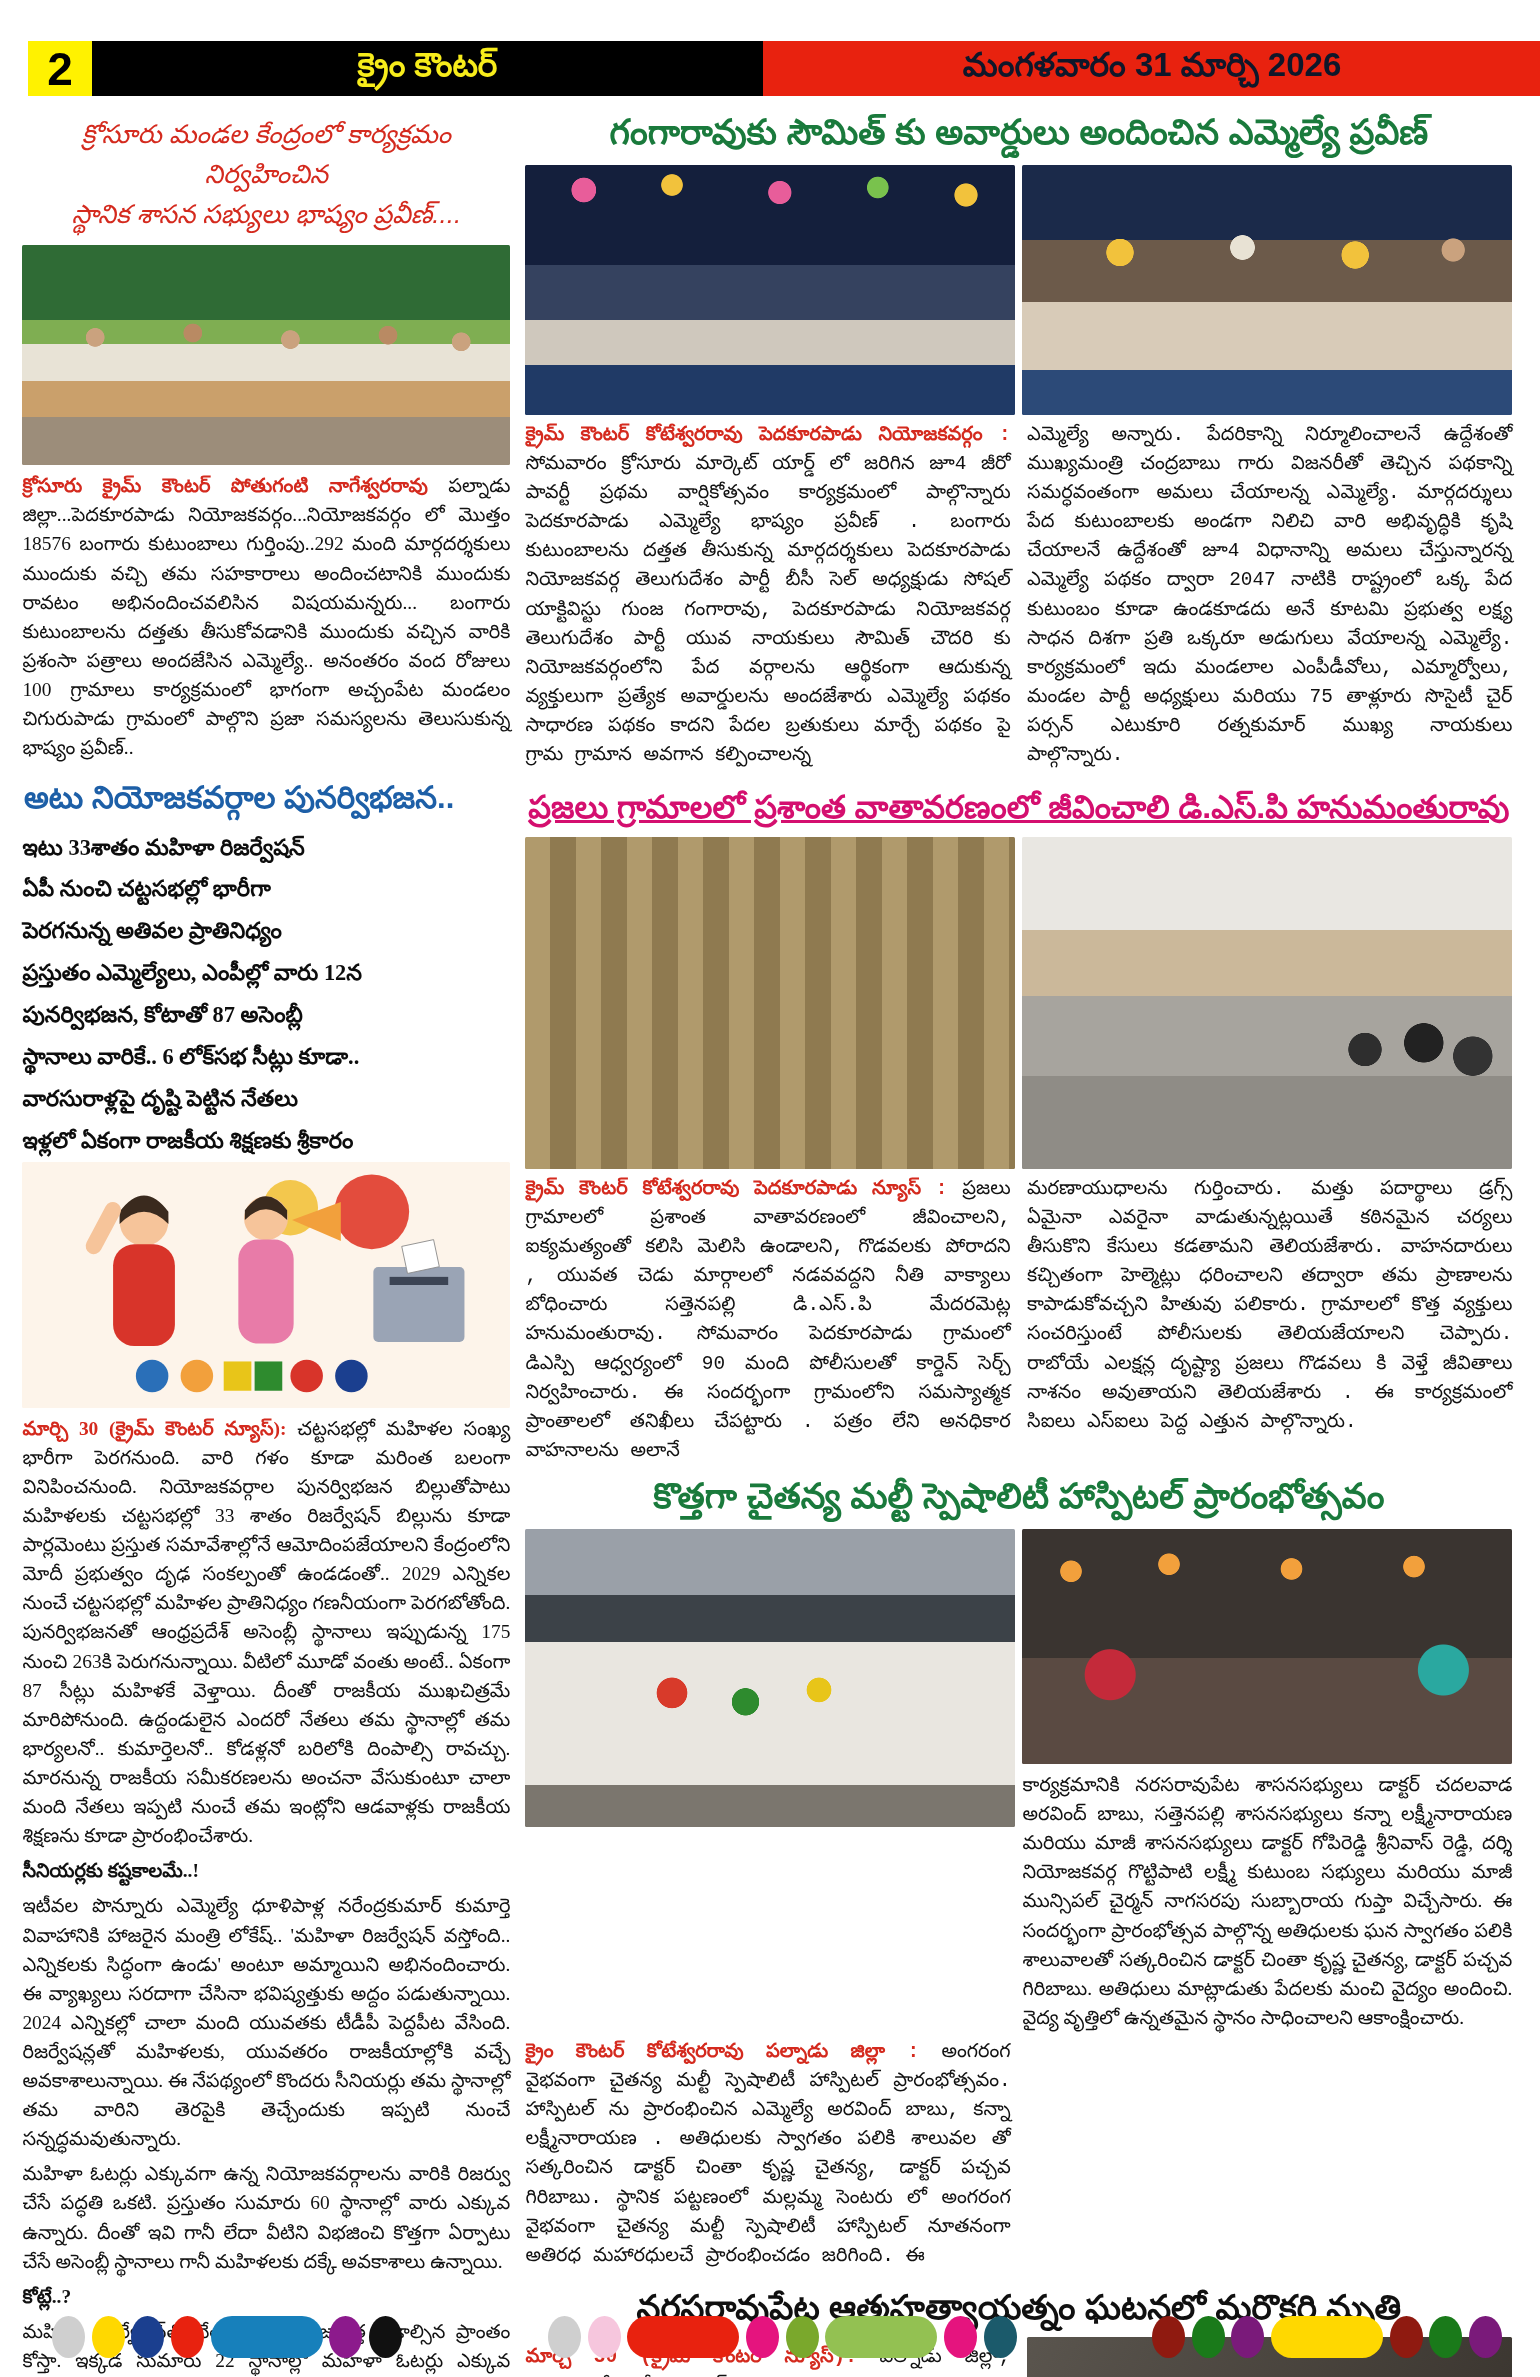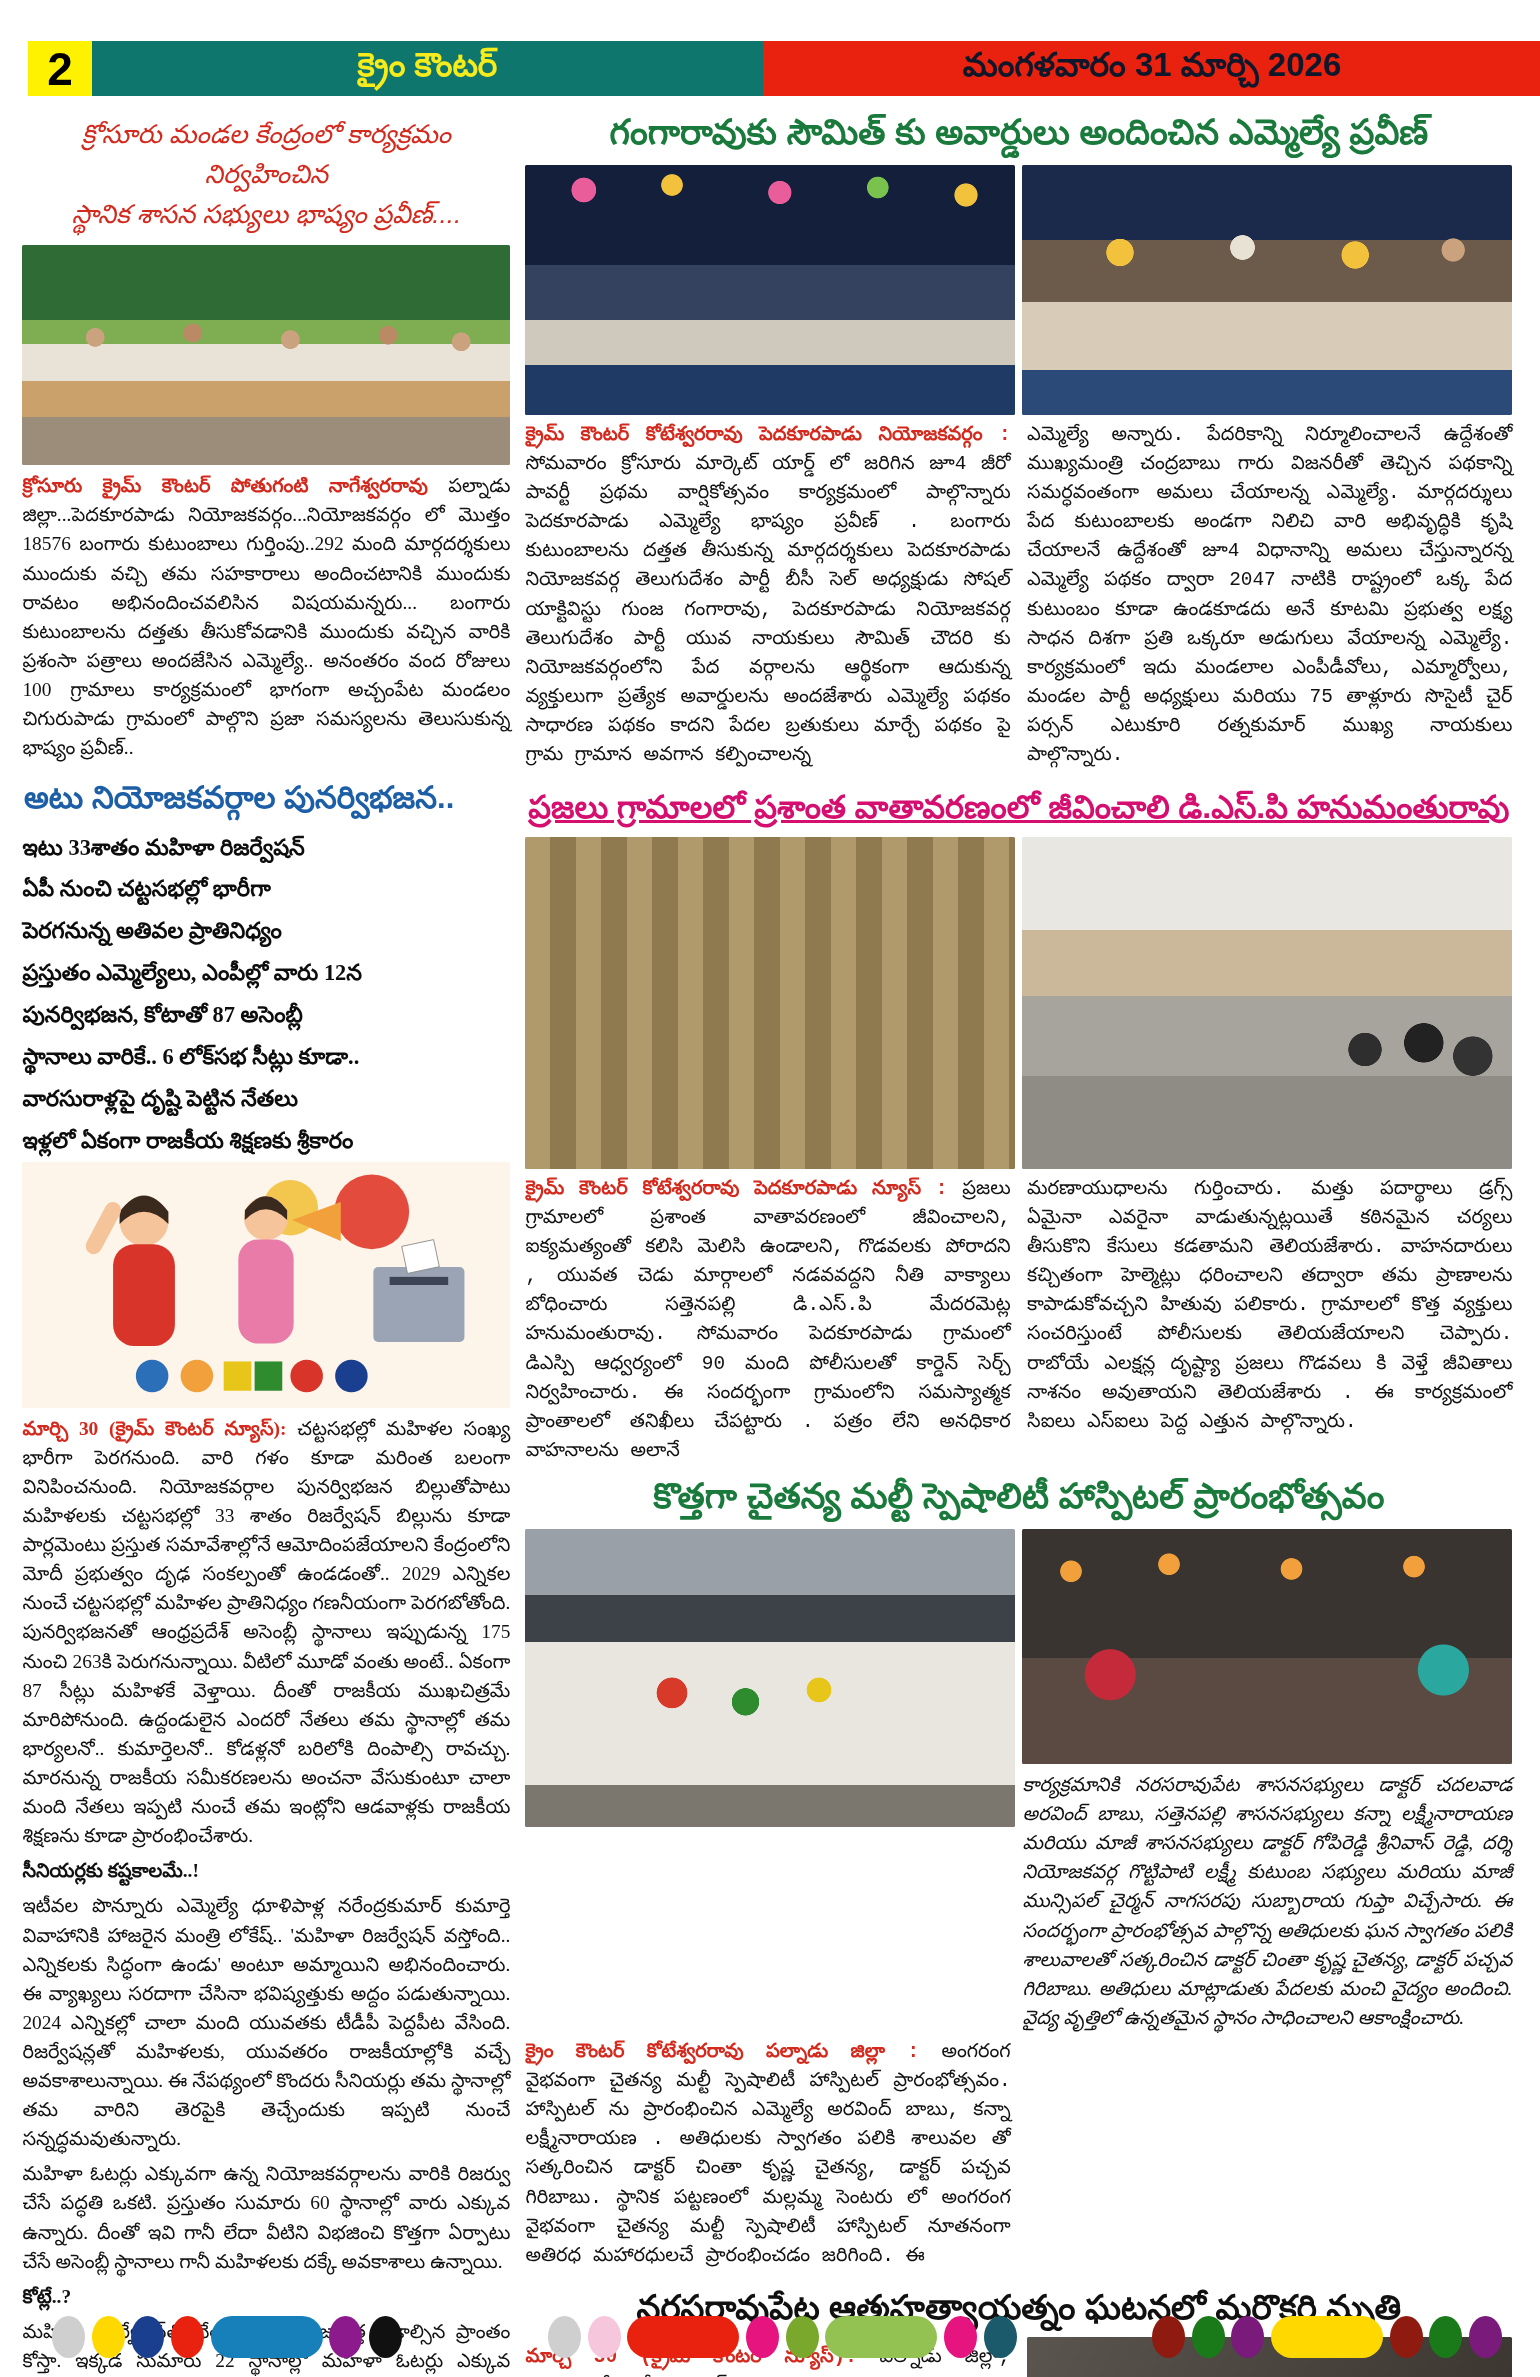--- a/index.html
+++ b/index.html
@@ -2,41 +2,41 @@
 <html style="font-size:12px"><head>
 <meta charset="utf-8">
 <style>
   html,body{margin:0;padding:0;background:#ffffff;}
   .page{width:1541px;height:2377px;background:#ffffff;position:relative;overflow:hidden;
         font-family:"Liberation Serif", serif;color:#111;}
   
   .masthead{display:flex;align-items:stretch;height:55px;margin:41px 0 0 28px;}
   .pageno{width:64px;background:#fff200;color:#000;font-family:"Liberation Sans",sans-serif;
           font-weight:bold;font-size:46px;display:flex;align-items:center;justify-content:center;}
-  .brand{width:671px;background:#0f766e;color:#f7ec1b;font-family:"Liberation Sans",sans-serif;
+  .brand{width:671px;background:#000000;color:#f7ec1b;font-family:"Liberation Sans",sans-serif;
          font-weight:bold;font-size:33px;display:flex;align-items:center;justify-content:center;}
   .mdate{flex:1;background:#e8220f;color:#0f172a;font-family:"Liberation Sans",sans-serif;
          font-weight:bold;font-size:33px;display:flex;align-items:center;justify-content:center;}
   
   .content{display:grid;grid-template-columns:488px 987px;column-gap:15px;padding:10.4px 22.4px 0 22.4px;}
   .colL{min-width:0;}
   .colR{min-width:0;}
   h1,h2,h3{margin:0;font-family:"Liberation Sans",sans-serif;}
   .head-red-italic{color:#d42a1e;font-style:italic;font-weight:normal;font-size:26px;line-height:1.55;
                    text-align:center;padding:7.5px 0 10.4px 0;}
   .head-green{color:#1a7a3c;font-weight:bold;font-size:35px;text-align:center;line-height:1.2;padding:4.5px 0 12px 0;}
   .head-magenta{color:#d40f6f;font-weight:bold;font-size:32px;text-align:center;line-height:1.2;padding:13.4px 0 10.4px 0;text-decoration:underline;}
   .head-blue{color:#1d5fa7;font-weight:bold;font-size:31px;line-height:1.25;padding:12px 0 9px 1.5px;}
   .head-black{color:#101010;font-weight:bold;font-size:34px;text-align:center;line-height:1.2;padding:12px 0 9px 0;}
   .subheads p{margin:0;font-weight:bold;font-size:22.4px;line-height:1.87;color:#0d0d0d;
               font-family:"Liberation Serif",serif;}
   .body-txt{font-size:19.4px;line-height:1.5;text-align:justify;margin:6px 0 0 0;}
   .lead{color:#d42a1e;font-weight:bold;}
   .two-col{display:grid;grid-template-columns:1fr 1fr;column-gap:16.4px;font-family:Liberation Mono, monospace;}
-  .photo-row{display:grid;grid-template-columns:1fr 1fr;column-gap:7px;font-style:italic;}
+  .photo-row{display:grid;grid-template-columns:1fr 1fr;column-gap:7px;}
   
   .ph{position:relative;overflow:hidden;border-radius:1.5px;}
   .ph-a1{height:220px;background:
      radial-gradient(circle at 15% 42%, #caa27e 0 9px, transparent 9.7px),
      radial-gradient(circle at 35% 40%, #b98a63 0 9px, transparent 9.7px),
      radial-gradient(circle at 55% 43%, #caa27e 0 9px, transparent 9.7px),
      radial-gradient(circle at 75% 41%, #b98a63 0 9px, transparent 9.7px),
      radial-gradient(circle at 90% 44%, #caa27e 0 9px, transparent 9.7px),
      linear-gradient(#2f6b35 0 34%, #7fae52 34% 45%, #e8e3d6 45% 62%, #caa06b 62% 78%, #9c8d7a 78% 100%);}
   .ph-b1{height:250px;background:

